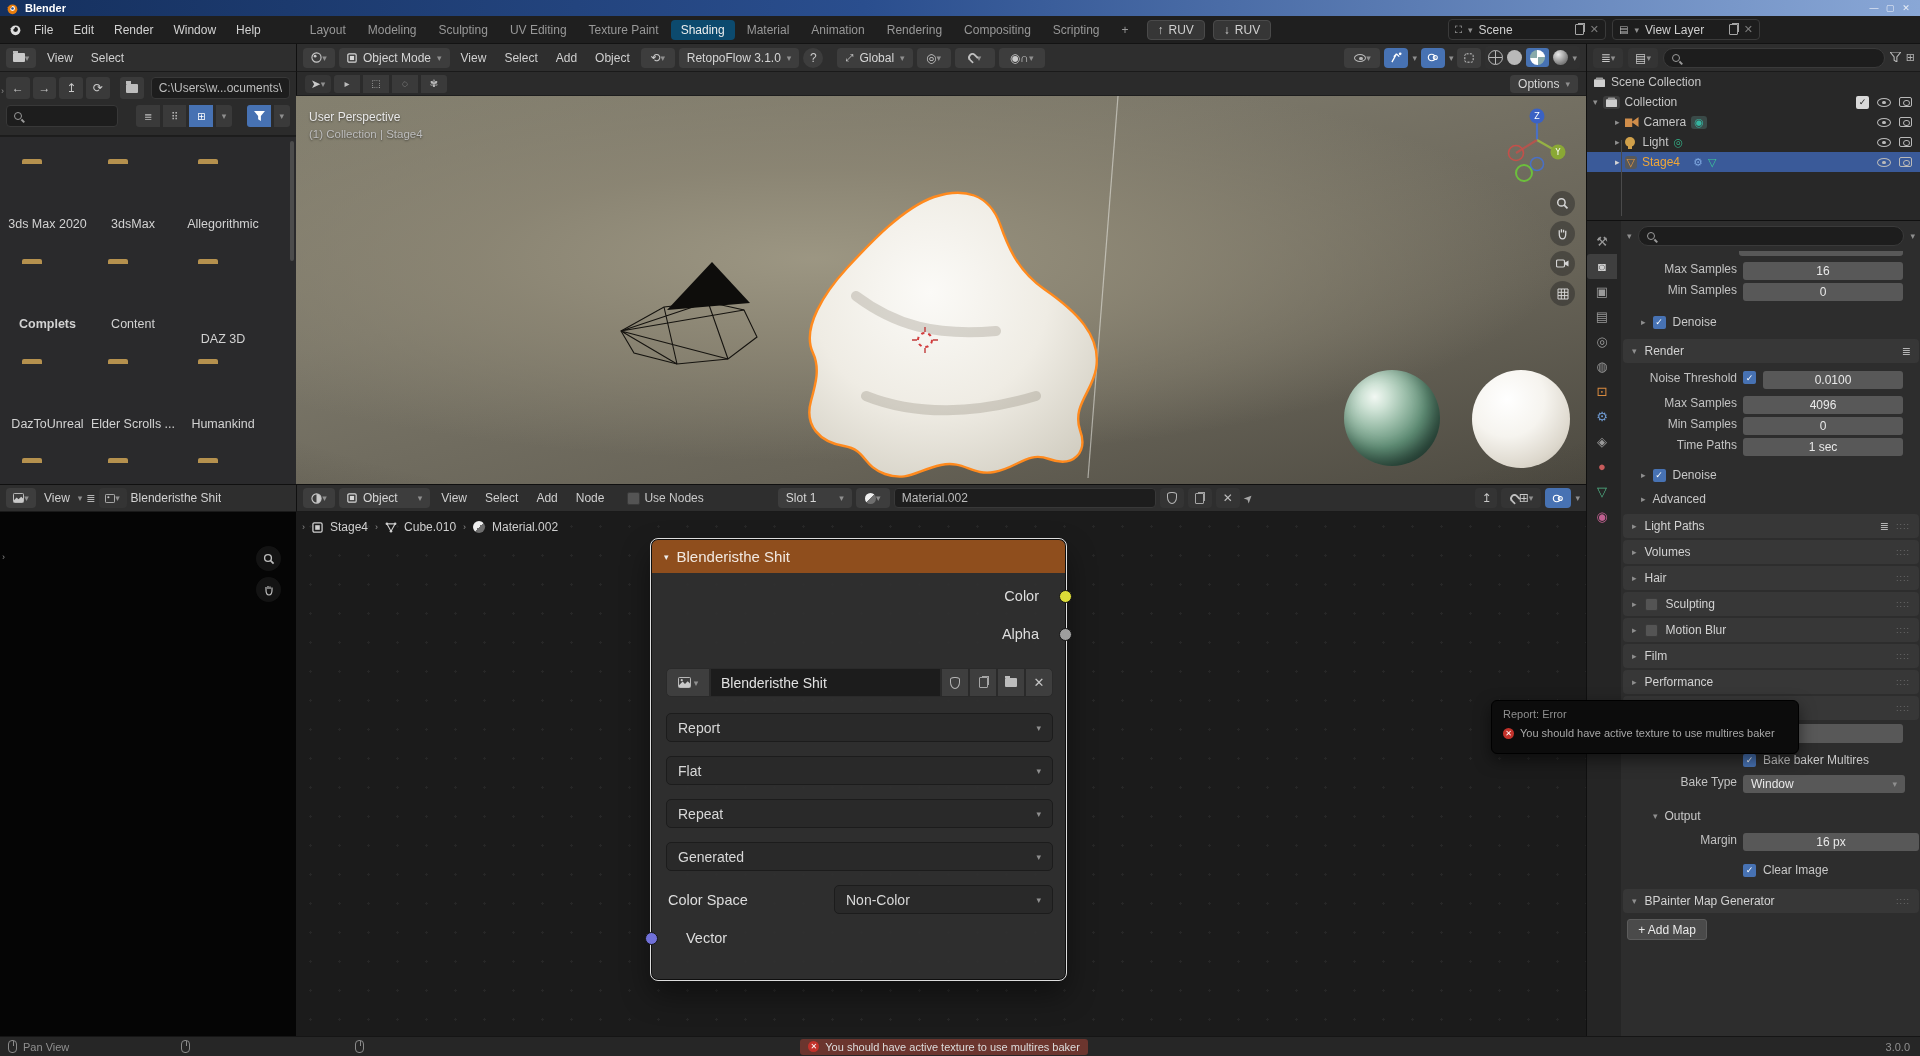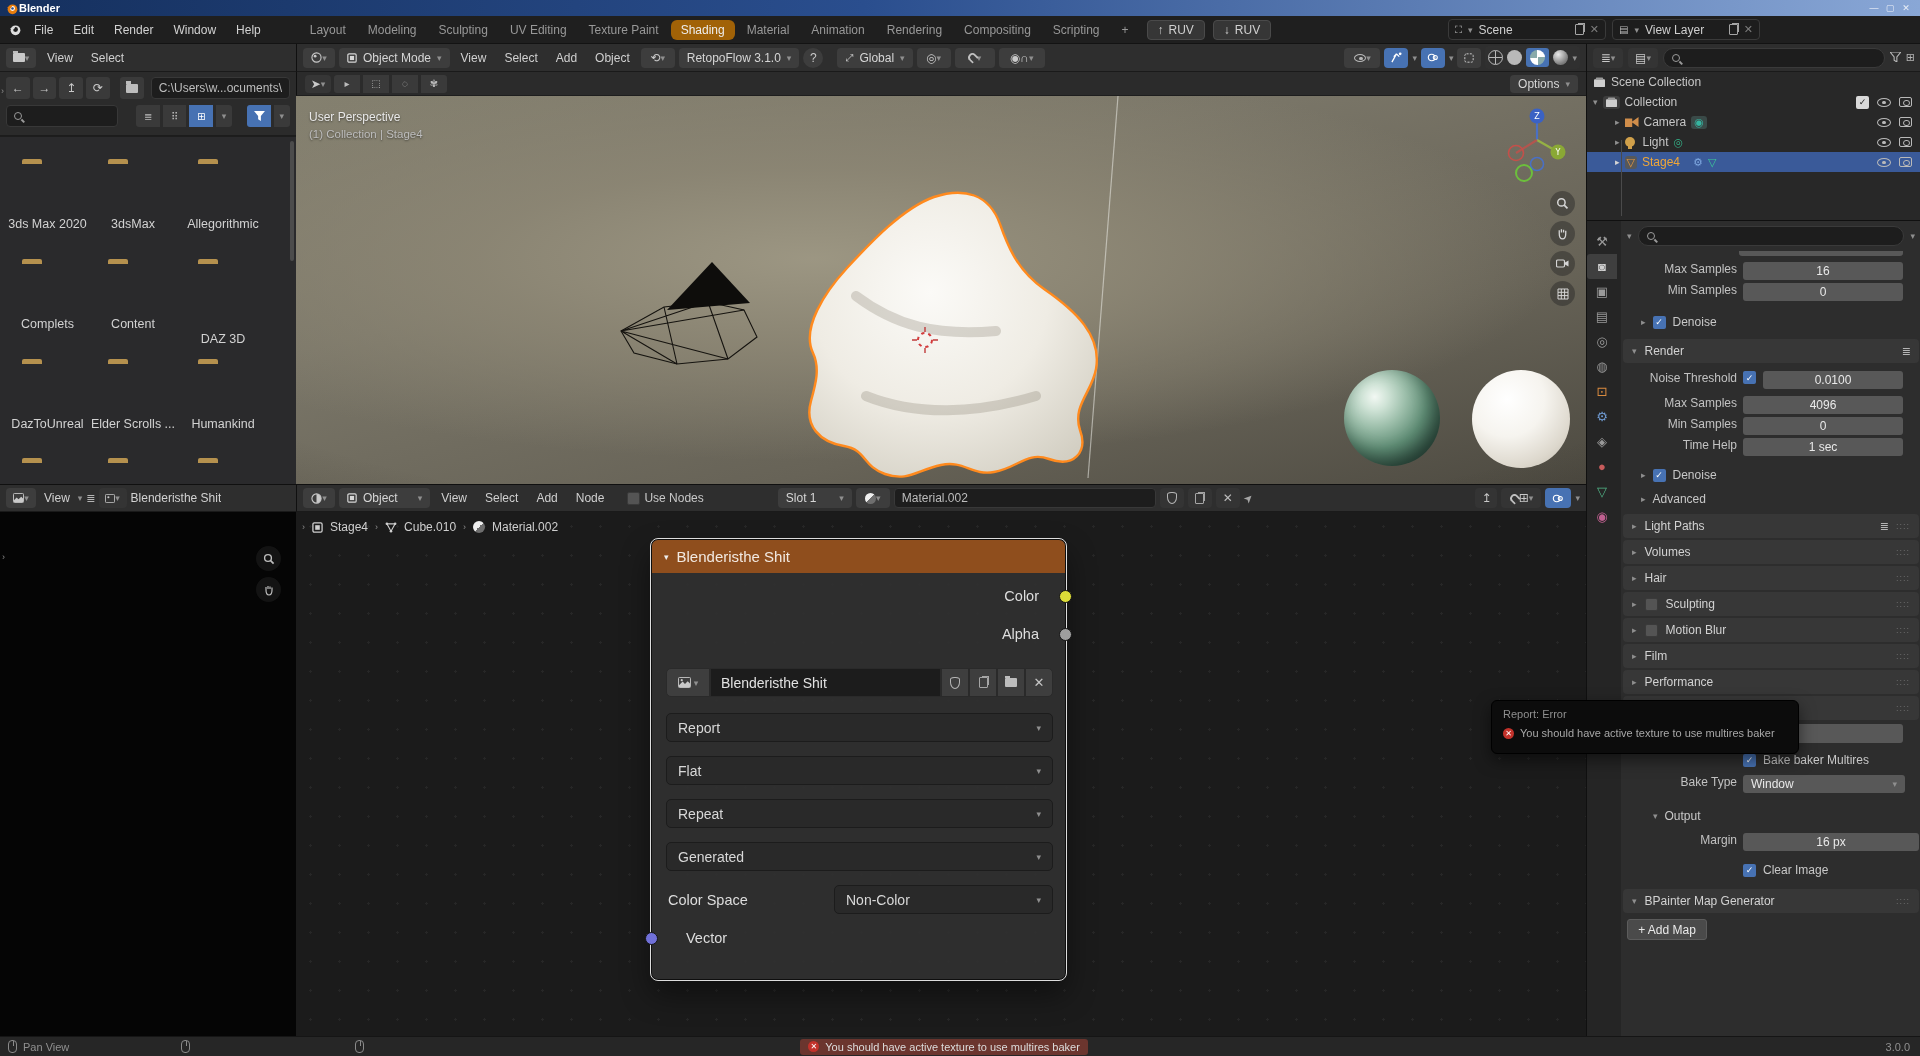--- a/index.html
+++ b/index.html
@@ -3,27 +3,27 @@
 <meta charset="utf-8">
 <style>
   *{margin:0;padding:0;box-sizing:border-box;}
   html,body{width:1920px;height:1056px;overflow:hidden;background:#1d1d1d;
     font-family:"Liberation Sans","DejaVu Sans",sans-serif;color:#c8c8c8;font-size:12px;}
   .abs{position:absolute;}
   .row{display:flex;align-items:center;}
   .chev{color:#8f8f8f;font-size:9px;}
   
   .titlebar{left:0;top:0;width:1920px;height:16px;background:linear-gradient(90deg,#15305e 0%,#2a4e8e 45%,#89a7d6 100%);display:flex;align-items:center;padding:0 6px;}
-  .titlebar .t{color:#fff;font-weight:bold;font-size:11px;text-align:center;}
+  .titlebar .t{color:#fff;font-weight:bold;font-size:11px;margin-left:6px;text-align:center;}
   .winbtn{color:#e9eef7;font-size:9px;width:16px;text-align:center;}
   
   .menubar{left:0;top:16px;width:1920px;height:28px;background:#1f1f1f;border-bottom:1px solid #131313;display:flex;align-items:center;padding:0 8px;gap:2px;}
   .menu-item{padding:3px 9px;color:#d2d2d2;border-radius:3px;}
   .wtab{padding:3px 10px;color:#989898;border-radius:4px;}
-  .wtab.active{background:#a16207;color:#eee;border-radius:6px;}
+  .wtab.active{background:#0c4a6e;color:#eee;}
   .ruvbtn{background:#363636;border:1px solid #4a4a4a;border-radius:4px;color:#d0d0d0;padding:2px 10px;margin-left:6px;display:flex;align-items:center;gap:5px;}
   .idfield{background:#1d1d1d;border:1px solid #3a3a3a;border-radius:4px;height:21px;display:flex;align-items:center;padding:0 6px;gap:6px;color:#cfcfcf;}
   .minix{color:#7d7d7d;font-size:11px;}
   .copyic{width:9px;height:11px;border:1px solid #a5a5a5;border-radius:1px;box-shadow:2px -2px 0 -1px #a5a5a5;display:inline-block;}
   
   .ehdr{background:#2e2e2e;border-bottom:1px solid #1a1a1a;display:flex;align-items:center;gap:4px;padding:0 6px;}
   .pill{background:#3d3d3d;border-radius:4px;height:20px;display:flex;align-items:center;padding:0 8px;gap:6px;color:#d6d6d6;}
   .hmenu{padding:2px 7px;color:#d0d0d0;}
   .iconbtn{width:22px;height:20px;background:#3d3d3d;border-radius:4px;display:flex;align-items:center;justify-content:center;color:#c9c9c9;}
   .bluebtn{background:#4772b3;}
@@ -206,21 +206,21 @@
   <div class="abs" style="left:22px;top:27px;"><span class="folder"></span></div>
   <div class="abs" style="left:108px;top:27px;"><span class="folder"></span></div>
   <div class="abs" style="left:198px;top:27px;"><span class="folder"></span></div>
   <div class="abs flabel" style="left:0px;top:80px;width:95px;">3ds Max 2020</div>
   <div class="abs flabel" style="left:88px;top:80px;width:90px;">3dsMax</div>
   <div class="abs flabel" style="left:176px;top:80px;width:94px;">Allegorithmic</div>
 
   <div class="abs" style="left:22px;top:127px;"><span class="folder"></span></div>
   <div class="abs" style="left:108px;top:127px;"><span class="folder"></span></div>
   <div class="abs" style="left:198px;top:127px;"><span class="folder"></span></div>
-  <div class="abs flabel" style="left:0px;top:180px;width:95px;">Complets</div>
+  <div class="abs flabel" style="left:0px;top:180px;width:95px;font-weight:bold;">Complets</div>
   <div class="abs flabel" style="left:88px;top:180px;width:90px;">Content</div>
   <div class="abs flabel" style="left:176px;top:195px;width:94px;">DAZ 3D</div>
 
   <div class="abs" style="left:22px;top:227px;"><span class="folder"></span></div>
   <div class="abs" style="left:108px;top:227px;"><span class="folder"></span></div>
   <div class="abs" style="left:198px;top:227px;"><span class="folder"></span></div>
   <div class="abs flabel" style="left:0px;top:280px;width:95px;">DazToUnreal</div>
   <div class="abs flabel" style="left:88px;top:280px;width:90px;">Elder Scrolls ...</div>
   <div class="abs flabel" style="left:176px;top:280px;width:94px;">Humankind</div>
 
@@ -678,21 +678,21 @@
     </div>
     <div style="position:relative;height:20px;margin-top:3px;">
       <span class="plabel">Max Samples</span>
       <span class="pfield abs" style="left:122px;right:18px;">4096</span>
     </div>
     <div style="position:relative;height:20px;margin-top:1px;">
       <span class="plabel">Min Samples</span>
       <span class="pfield abs" style="left:122px;right:18px;">0</span>
     </div>
     <div style="position:relative;height:20px;margin-top:1px;">
-      <span class="plabel">Time Help</span>
+      <span class="plabel">Time Paths</span>
       <span class="pfield abs" style="left:122px;right:18px;">1 sec</span>
     </div>
     <div class="row" style="margin:10px 0 0 20px;gap:7px;">
       <span class="chev">▸</span>
       <span class="cb on"></span>
       <span>Denoise</span>
     </div>
     <div class="row" style="margin:10px 0 8px 20px;gap:7px;">
       <span class="chev">▸</span>
       <span>Advanced</span>

